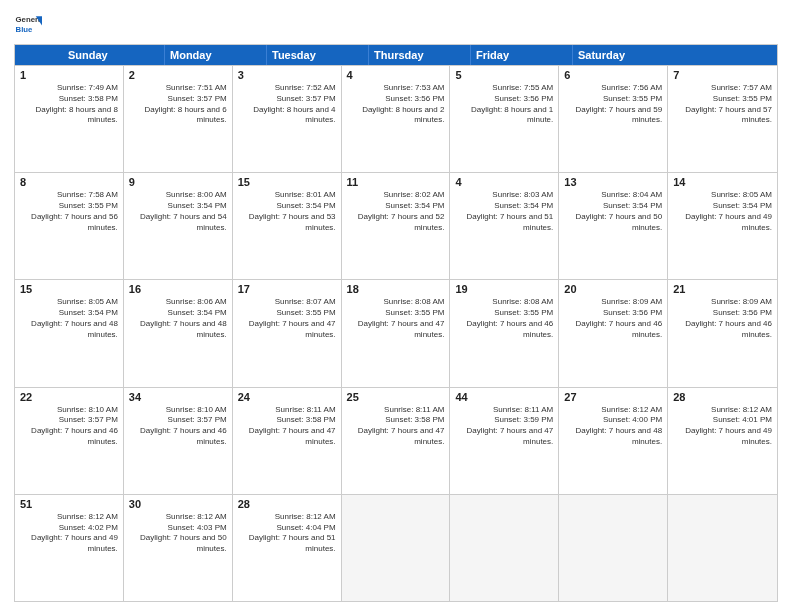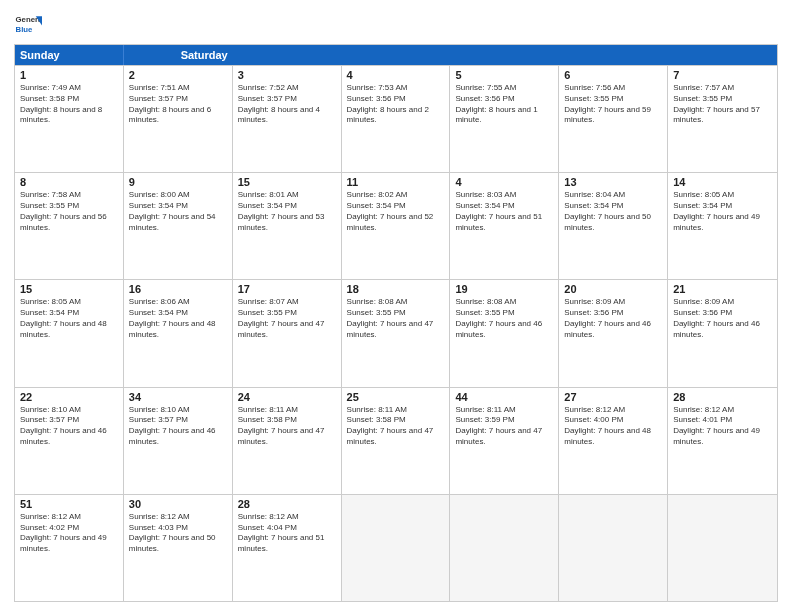--- a/index.html
+++ b/index.html
@@ -47,29 +47,30 @@
     .calendar {
       flex: 1;
       display: flex;
       flex-direction: column;
       border: 1px solid #ccc;
     }
     .cal-header {
       display: grid;
       grid-template-columns: repeat(7, 1fr);
       background: #1565c0;
+      padding-left: 48px;
     }
     .cal-header-cell {
       color: #fff;
       font-size: 11px;
       font-weight: bold;
       padding: 4px 5px;
       border-right: 1px solid #3a7fd4;
     }
-    .cal-header-cell:last-child { border-right: none; text-align: right; }
+    .cal-header-cell:last-child { border-right: none; }
     .cal-body {
       flex: 1;
       display: flex;
       flex-direction: column;
     }
     .cal-row {
       display: grid;
       grid-template-columns: repeat(7, 1fr);
       flex: 1;
       border-top: 1px solid #ccc;
@@ -88,20 +89,21 @@
       font-size: 11px;
       font-weight: bold;
       color: #222;
       display: block;
       margin-bottom: 2px;
     }
     .cell-text {
       font-size: 8px;
       line-height: 1.35;
       color: #333;
+      text-align: right;
     }
   </style>
 </head>
 <body>
 
 <div class="page">
   <div class="header">
     <div class="logo">
       <svg class="logo-icon" viewBox="0 0 36 36">
         <text x="2" y="16" font-size="10" font-weight="bold" fill="#333">General</text>
@@ -111,20 +113,24 @@
     </div>
     <div class="title-block">
       <div class="month-title"></div>
       <div class="location"></div>
     </div>
   </div>
 
   <div class="calendar">
     <div class="cal-header" id="cal-header-row">
         <div class="cal-header-cell">Sunday</div>
+        <div class="cal-header-cell">Monday</div>
+        <div class="cal-header-cell">Tuesday</div>
+        <div class="cal-header-cell">Thursday</div>
+        <div class="cal-header-cell">Friday</div>
         <div class="cal-header-cell">Saturday</div>
       </div>
     <div class="cal-body" id="cal-body">
         <div class="cal-row">
           <div class="cal-cell">
         <span class="day-num">1</span>
         <div class="cell-text">
           Sunrise: 7:49 AM<br>
           Sunset: 3:58 PM<br>
           Daylight: 8 hours and 8 minutes.

